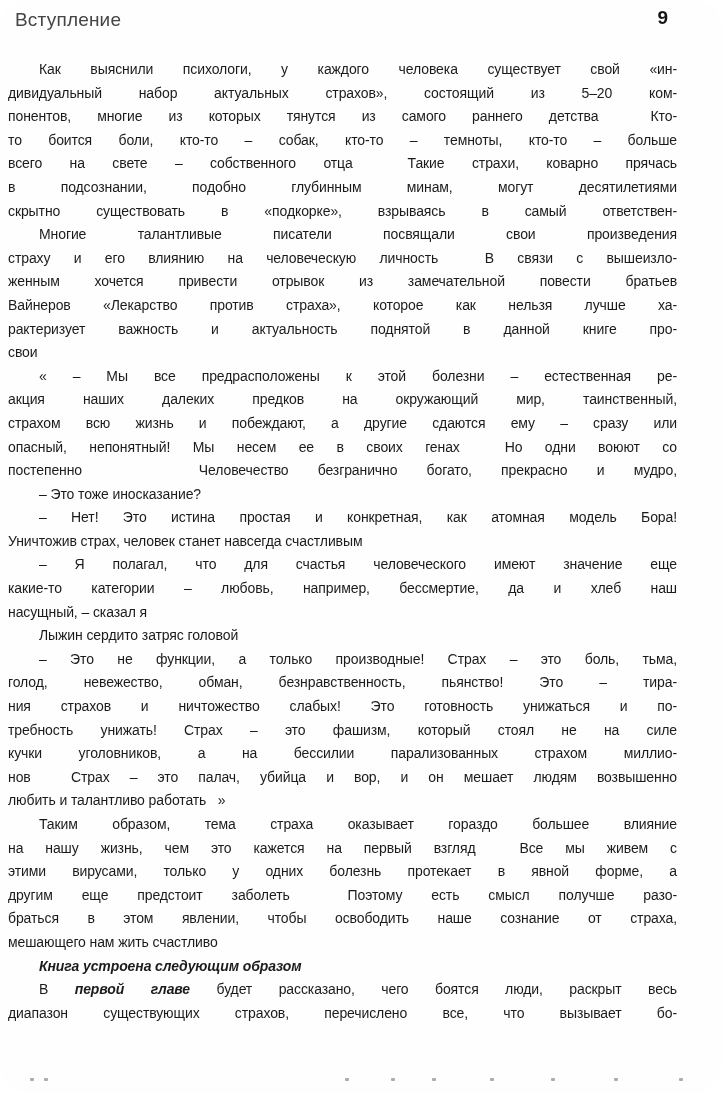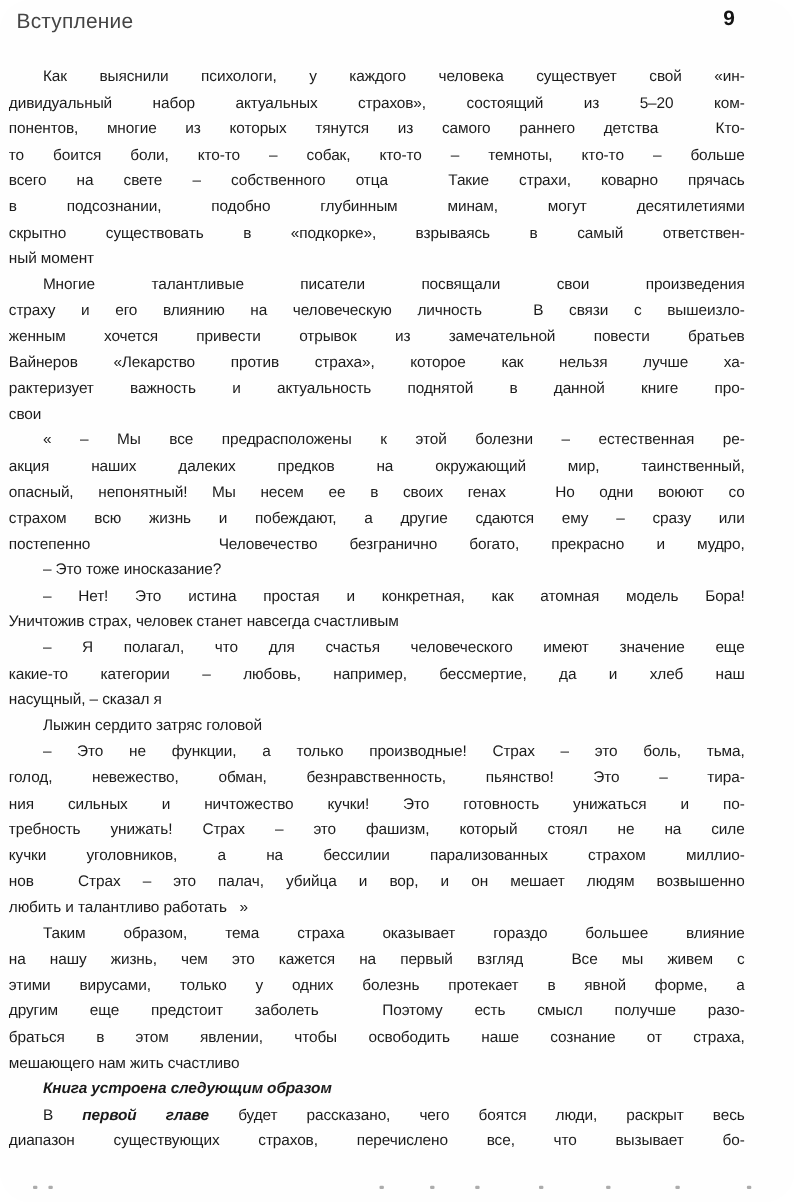--- a/index.html
+++ b/index.html
@@ -70,56 +70,55 @@
 
   <div class="text-block" id="text-block">
       <div>
         <div class="line first">Как выяснили психологи, у каждого человека существует свой «ин-</div>
         <div class="line">дивидуальный набор актуальных страхов», состоящий из 5–20 ком-</div>
         <div class="line">понентов, многие из которых тянутся из самого раннего детства&nbsp; Кто-</div>
         <div class="line">то боится боли, кто-то – собак, кто-то – темноты, кто-то – больше</div>
         <div class="line">всего на свете – собственного отца&nbsp; Такие страхи, коварно прячась</div>
         <div class="line">в подсознании, подобно глубинным минам, могут десятилетиями</div>
         <div class="line">скрытно существовать в «подкорке», взрываясь в самый ответствен-</div>
-        <div class="line last">ный момент</div>
       </div>
       <div>
         <div class="line first">Многие талантливые писатели посвящали свои произведения</div>
         <div class="line">страху и его влиянию на человеческую личность&nbsp; В связи с вышеизло-</div>
         <div class="line">женным хочется привести отрывок из замечательной повести братьев</div>
         <div class="line">Вайнеров «Лекарство против страха», которое как нельзя лучше ха-</div>
         <div class="line">рактеризует важность и актуальность поднятой в данной книге про-</div>
         <div class="line last">свои</div>
       </div>
       <div>
         <div class="line first">«&nbsp;– Мы все предрасположены к этой болезни – естественная ре-</div>
         <div class="line">акция наших далеких предков на окружающий мир, таинственный,</div>
+        <div class="line">страхом всю жизнь и побеждают, а другие сдаются ему – сразу или</div>
         <div class="line">опасный, непонятный! Мы несем ее в своих генах&nbsp; Но одни воюют со</div>
-        <div class="line">страхом всю жизнь и побеждают, а другие сдаются ему – сразу или</div>
         <div class="line">постепенно&nbsp;&nbsp;&nbsp;&nbsp;Человечество безгранично богато, прекрасно и мудро,</div>
       </div>
       <div>
         <div class="line first last">– Это тоже иносказание?</div>
       </div>
       <div>
         <div class="line first">– Нет! Это истина простая и конкретная, как атомная модель Бора!</div>
         <div class="line last">Уничтожив страх, человек станет навсегда счастливым</div>
       </div>
       <div>
         <div class="line first">– Я полагал, что для счастья человеческого имеют значение еще</div>
         <div class="line">какие-то категории – любовь, например, бессмертие, да и хлеб наш</div>
         <div class="line last">насущный, – сказал я</div>
       </div>
       <div>
         <div class="line first last">Лыжин сердито затряс головой</div>
       </div>
       <div>
         <div class="line first">– Это не функции, а только производные! Страх – это боль, тьма,</div>
         <div class="line">голод, невежество, обман, безнравственность, пьянство! Это – тира-</div>
-        <div class="line">ния сильных и ничтожество кучки! Это готовность унижаться и по-</div>
+        <div class="line">ния страхов и ничтожество слабых! Это готовность унижаться и по-</div>
         <div class="line">требность унижать! Страх – это фашизм, который стоял не на силе</div>
         <div class="line">кучки уголовников, а на бессилии парализованных страхом миллио-</div>
         <div class="line">нов&nbsp; Страх – это палач, убийца и вор, и он мешает людям возвышенно</div>
         <div class="line last">любить и талантливо работать&nbsp;&nbsp;&nbsp;»</div>
       </div>
       <div>
         <div class="line first">Таким образом, тема страха оказывает гораздо большее влияние</div>
         <div class="line">на нашу жизнь, чем это кажется на первый взгляд&nbsp; Все мы живем с</div>
         <div class="line">этими вирусами, только у одних болезнь протекает в явной форме, а</div>
         <div class="line">другим еще предстоит заболеть&nbsp; Поэтому есть смысл получше разо-</div>

